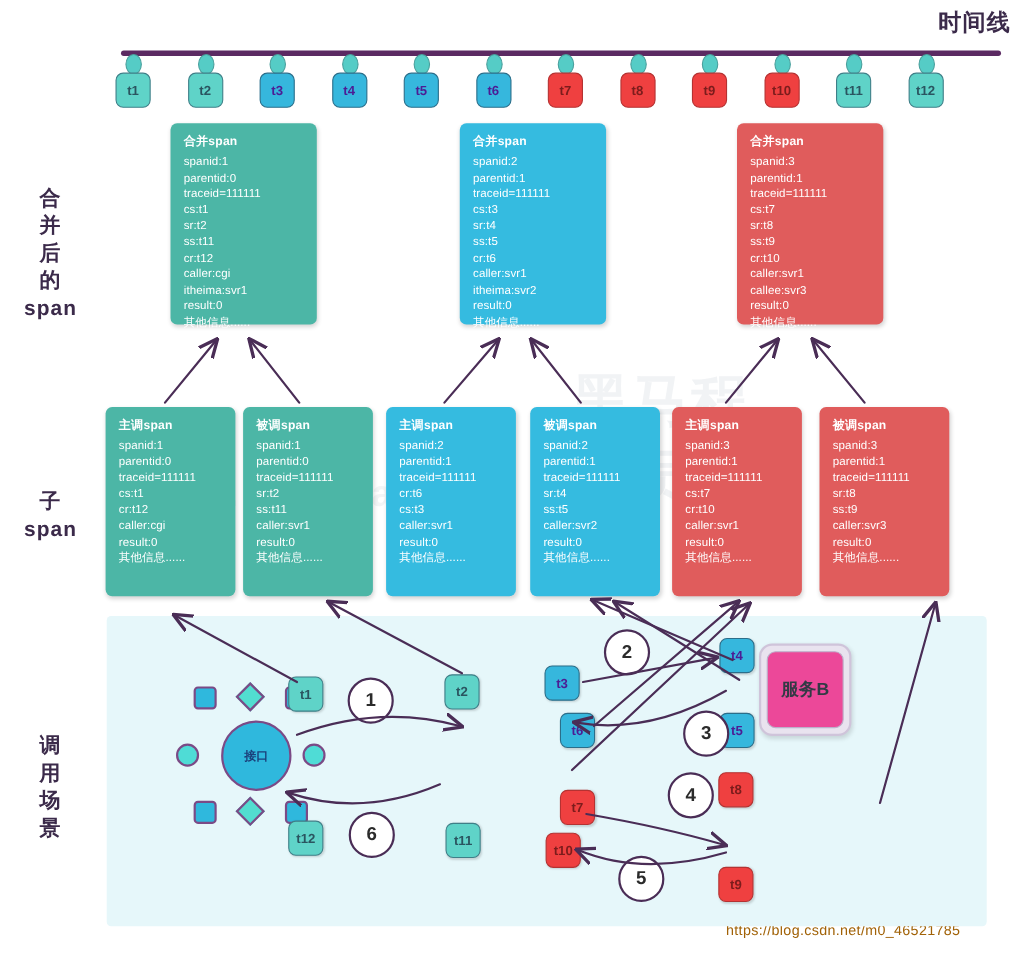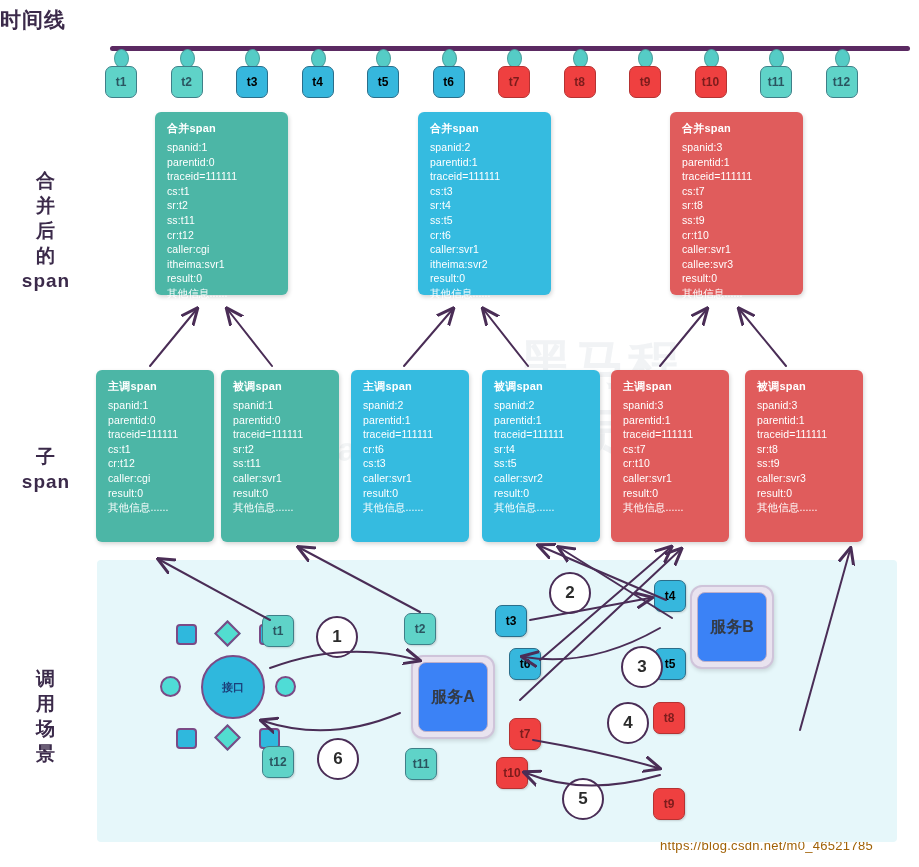--- a/index.html
+++ b/index.html
@@ -8,41 +8,41 @@
     background:#ffffff;
     font-family:"Liberation Sans","DejaVu Sans",sans-serif;
     position:relative;overflow:hidden;
     -webkit-font-smoothing:antialiased;
   }
   #stage{position:absolute;left:0;top:0;width:919px;height:867px;}
   .abs{position:absolute;}
 
   
   #title{
-    left:0;top:6px;width:919px;text-align:left;
+    left:0;top:6px;width:919px;text-align:right;
     font-size:21px;color:#3b2a4a;font-weight:700;letter-spacing:1px;
   }
 
   
   #timeline-line{
     left:110px;top:46px;width:800px;height:5px;
     background:#5b2a62;border-radius:3px;
   }
   .tl-node{
     width:13px;height:17px;border-radius:50%;
     background:#55ccc6;border:1.5px solid #4a9f9c;
     top:49px;
   }
   .tl-chip{
     top:66px;width:30px;height:30px;border-radius:7px;
     display:flex;align-items:center;justify-content:center;
     font-size:12px;font-weight:700;
   }
   .chip-teal{background:#5fd3c8;border:1.6px solid #3f7f88;color:#2a5560;}
-  .chip-blue{background:#36b7dd;border:1.6px solid #2b6e8a;color:#000000;}
+  .chip-blue{background:#36b7dd;border:1.6px solid #2b6e8a;color:#4c1d95;}
   .chip-red {background:#ef4040;border:1.6px solid #b53232;color:#7c1c1c;}
 
   
   .side-label{
     width:92px;text-align:center;color:#3b2a4a;font-weight:700;
     font-size:19px;line-height:25px;letter-spacing:1px;
   }
   #label-merged{left:0;top:168px;}
   #label-child{left:0;top:444px;}
   #label-scene{left:0;top:666px;}
@@ -72,21 +72,21 @@
   }
 
   .svc-box{
     width:84px;height:84px;border-radius:12px;
     background:#e9e3ef;border:2px solid #cfc4da;
     box-sizing:border-box;padding:5px;
     box-shadow:1px 2px 4px rgba(0,0,0,.13);
   }
   .svc-inner{
     width:100%;height:100%;border-radius:8px;
-    background:#3b82f6;border:1.5px solid #bdb0cb;
+    background:#ec4899;border:1.5px solid #bdb0cb;
     display:flex;align-items:center;justify-content:center;
     font-size:16px;font-weight:700;color:#333a45;box-sizing:border-box;
   }
 
   
   #iface-wrap{left:168px;top:618px;width:116px;height:132px;}
   #iface-circle{
     left:33px;top:37px;width:60px;height:60px;border-radius:50%;
     background:#2fb8dd;border:2px solid #7b4a86;
     display:flex;align-items:center;justify-content:center;
@@ -331,23 +331,20 @@
     <div class="abs nd-di" style="left:50px;top:6px;"></div>
     <div class="abs nd-sq" style="left:91px;top:6px;"></div>
     <div class="abs nd-ci" style="left:-8px;top:58px;"></div>
     <div class="abs nd-ci" style="left:107px;top:58px;"></div>
     <div class="abs nd-sq" style="left:8px;top:110px;"></div>
     <div class="abs nd-di" style="left:50px;top:110px;"></div>
     <div class="abs nd-sq" style="left:91px;top:110px;"></div>
     <div class="abs" id="iface-circle">接口</div>
   </div>
 
-  <div class="abs svc-box" style="left:411px;top:655px;">
-    <div class="svc-inner">服务A</div>
-  </div>
   <div class="abs svc-box" style="left:690px;top:585px;">
     <div class="svc-inner">服务B</div>
   </div>
 
   <div id="scene-chips">
       <div class="abs sc-chip chip-teal" style="left: 262px; top: 615px;">
         <span>t1</span>
       </div>
       <div class="abs sc-chip chip-teal" style="left: 404px; top: 613px;">
         <span>t2</span>

